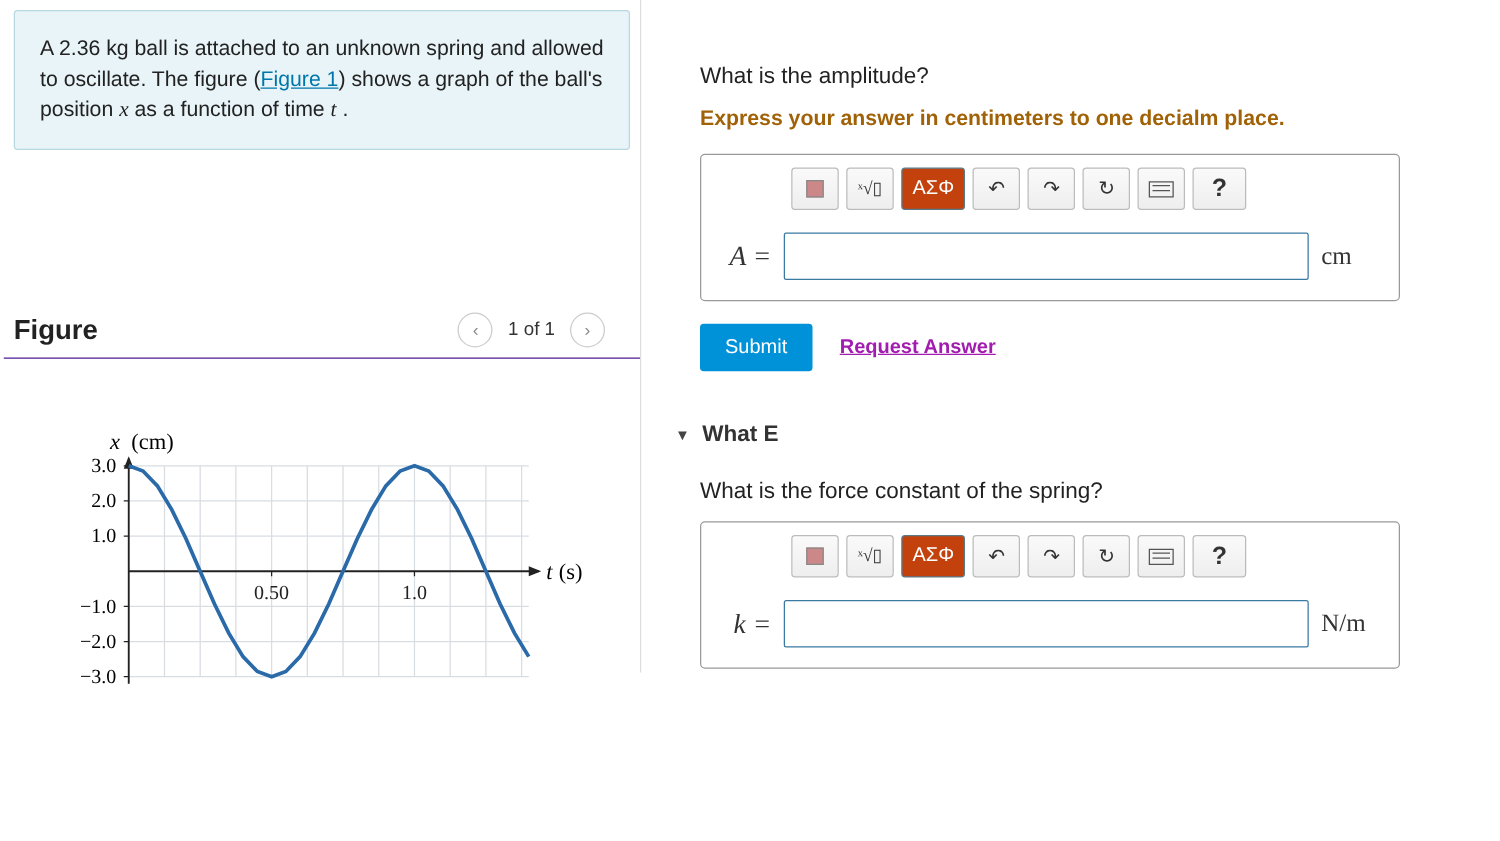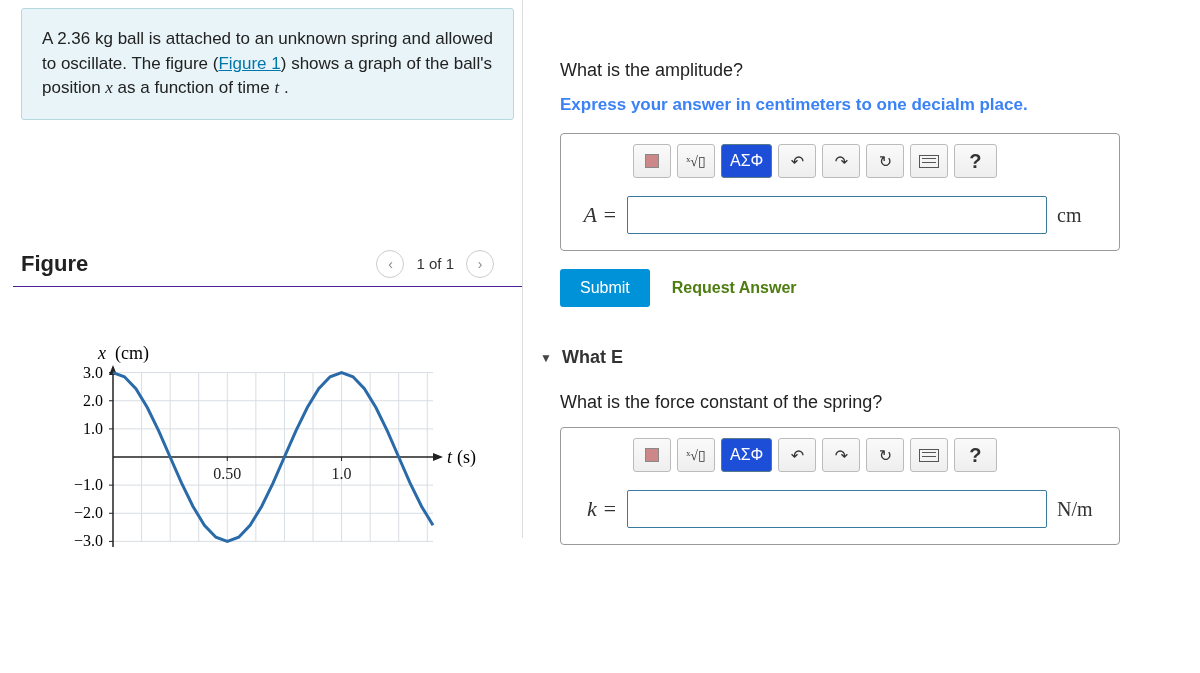--- a/index.html
+++ b/index.html
@@ -8,21 +8,21 @@
     font-size: 16px;
     color: #333;
     background: #fff;
     width: 1200px;
     height: 673px;
     overflow: hidden;
     position: relative;
   }
   .left-panel {
     position: absolute;
-    left: 13px;
+    left: 3px;
     top: 0;
     width: 510px;
     height: 538px;
     border-right: 1px solid #ddd;
   }
   .problem-box {
     margin: 8px 8px 0 8px;
     padding: 18px 20px;
     background: #e8f4f8;
     border: 1px solid #b8d8e0;
@@ -57,24 +57,24 @@
     height: 240px;
   }
   .graph-wrap svg { display: block; }
   .tick-label { font-family: 'Times New Roman', serif; font-size: 16px; }
 
   .right-panel {
     position: absolute;
     left: 520px;
     top: 0;
     width: 680px;
-    padding: 20px 10px 0 40px;
+    padding: 10px 10px 0 40px;
   }
   .question-text { font-size: 18px; color: #222; margin: 40px 0 14px 0; }
-  .instruction { font-size: 17px; font-weight: bold; color: #3b82f6; margin-bottom: 18px; }
+  .instruction { font-size: 17px; font-weight: bold; color: #a16207; margin-bottom: 18px; }
   .answer-box {
     border: 1px solid #999;
     border-radius: 4px;
     padding: 10px 12px 16px 12px;
     width: 560px;
     background: #fff;
   }
   .toolbar {
     display: flex;
     gap: 6px;
@@ -87,21 +87,21 @@
     border: 1px solid #bbb;
     background: linear-gradient(#fafafa,#eee);
     border-radius: 3px;
     display: flex;
     align-items: center;
     justify-content: center;
     font-size: 16px;
     cursor: pointer;
     padding: 0 8px;
   }
-  .tool-btn.active { background: #1d4ed8; color: #fff; border-color: #5a7a8a; }
+  .tool-btn.active { background: #c2410c; color: #fff; border-color: #5a7a8a; }
   .tool-btn.help { font-size: 20px; font-weight: bold; padding: 0 14px; }
   .answer-row { display: flex; align-items: center; gap: 10px; }
   .answer-label { font-family: 'Times New Roman', serif; font-style: italic; font-size: 22px; min-width: 44px; text-align: right; }
   .answer-input {
     flex: 1;
     height: 38px;
     border: 1px solid #3a7aa0;
     border-radius: 2px;
     padding: 4px 8px;
     font-size: 18px;
@@ -111,23 +111,24 @@
   .submit-btn {
     background: #0092d9;
     color: #fff;
     border: none;
     padding: 10px 20px;
     font-size: 16px;
     border-radius: 3px;
     cursor: pointer;
   }
   .request-link {
-    color: #4d7c0f;
+    color: #a21caf;
     font-weight: bold;
     font-size: 16px;
+    text-decoration: underline;
     cursor: pointer;
   }
   .part-header {
     display: flex;
     align-items: center;
     gap: 10px;
     margin: 40px 0 10px -20px;
     font-weight: bold;
     font-size: 18px;
   }

